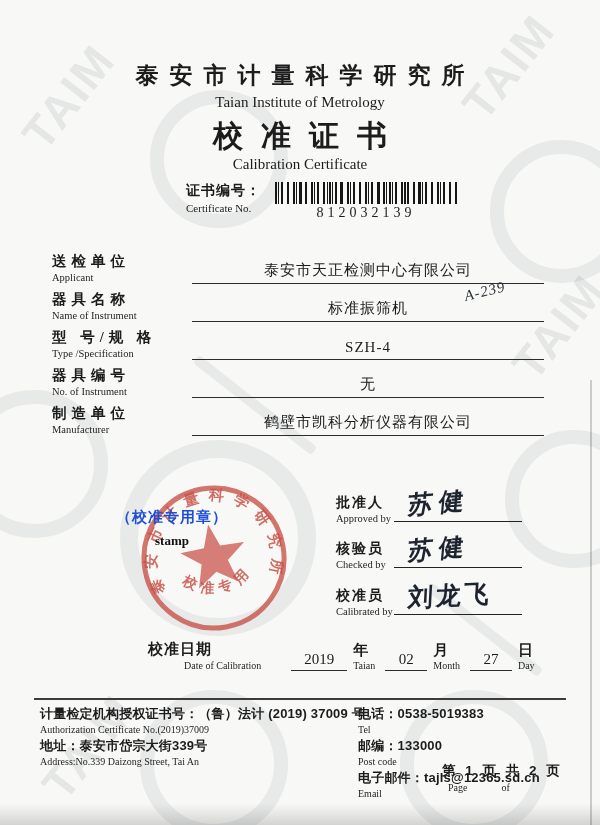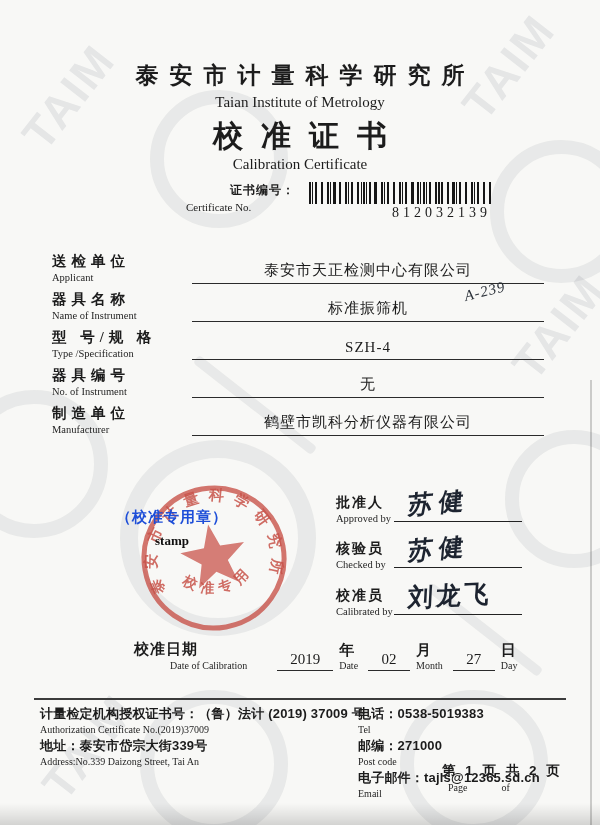--- a/index.html
+++ b/index.html
@@ -24,28 +24,28 @@
   .center{text-align:center;}
   .abs{position:absolute;z-index:2;}
 
   
   .org-cn{top:60px;left:0;right:0;font-size:23px;font-weight:bold;letter-spacing:11px;text-indent:11px;}
   .org-en{top:94px;left:0;right:0;font-size:15px;}
   .title-cn{top:116px;left:0;right:0;font-size:30px;font-weight:bold;letter-spacing:18px;text-indent:18px;}
   .title-en{top:156px;left:0;right:0;font-size:15px;}
 
   .certrow{top:182px;left:186px;display:flex;align-items:flex-start;}
-  .certlabel-cn{font-size:12px;font-weight:bold;letter-spacing:1px;margin-left:44px;}
+  .certlabel-cn{font-size:14px;font-weight:bold;letter-spacing:1px;}
   .certlabel-en{font-size:11px;color:#222;margin-top:2px;}
   .barcode-wrap{margin-left:14px;width:182px;}
   .barcode{height:22px;background:
      repeating-linear-gradient(90deg,#161616 0 2px,transparent 2px 6px),
      repeating-linear-gradient(90deg,transparent 0 3px,#161616 3px 4px,transparent 4px 9px),
      repeating-linear-gradient(90deg,#161616 0 1px,transparent 1px 13px);}
-  .barcode-num{font-size:14px;letter-spacing:4px;text-align:right;margin-top:1px;}
+  .barcode-num{font-size:14px;letter-spacing:4px;text-align:center;margin-top:1px;}
 
   
   .form{top:246px;left:52px;right:56px;}
   .frow{display:flex;align-items:flex-end;height:38px;}
   .flabel{width:140px;flex:0 0 140px;padding-bottom:1px;}
   .flabel-cn{font-size:14.5px;font-weight:bold;letter-spacing:5px;white-space:nowrap;}
   .flabel-en{font-size:10.5px;color:#1f1f1f;margin-top:1px;white-space:nowrap;}
   .fline{flex:1;position:relative;border-bottom:1.5px solid #2b2b2b;padding-bottom:3px;}
   .fvalue{display:block;text-align:center;font-size:15px;letter-spacing:1px;}
   .annotation{position:absolute;right:38px;top:-16px;font-size:15px;color:#2a3038;
@@ -60,21 +60,21 @@
   .stamp-overlay-en{font-size:13px;font-weight:bold;color:#111;margin-top:6px;}
   .sigrow{position:absolute;left:336px;width:190px;height:44px;}
   .sigrow .slabel{position:absolute;left:0;bottom:6px;}
   .slabel-cn{font-size:14px;font-weight:bold;letter-spacing:2px;}
   .slabel-en{font-size:10.5px;color:#1f1f1f;margin-top:1px;}
   .sigline{position:absolute;left:58px;right:4px;bottom:8px;border-bottom:1.5px solid #222;height:40px;}
   .signame{position:absolute;left:14px;bottom:2px;font-size:25px;font-weight:bold;color:#1d2430;
       transform:rotate(-5deg) skewX(-10deg);letter-spacing:6px;white-space:nowrap;}
 
   
-  .daterow{top:640px;left:134px;display:flex;align-items:flex-end;}
+  .daterow{top:640px;left:148px;display:flex;align-items:flex-end;}
   .dlabel-cn{font-size:15px;font-weight:bold;letter-spacing:1px;}
   .dlabel-en{font-size:10px;color:#1f1f1f;margin-top:1px;margin-left:36px;}
   .dval{border-bottom:1px solid #2b2b2b;text-align:center;font-size:15px;
       padding:0 2px 2px 2px;margin:0 6px;}
   .dval.year{min-width:52px;}
   .dval.mm{min-width:38px;text-align:center;}
   .dunit{margin-right:4px;text-align:left;}
   .dunit-cn{font-size:15px;font-weight:bold;}
   .dunit-en{font-size:10px;color:#1f1f1f;}
 
@@ -235,21 +235,21 @@
   </div>
 
   <div class="abs daterow">
     <div style="margin-right:24px;">
       <div class="cn dlabel-cn">校准日期</div>
       <div class="dlabel-en">Date of Calibration</div>
     </div>
     <div class="dval year">2019</div>
     <div class="dunit">
       <div class="cn dunit-cn">年</div>
-      <div class="dunit-en">Date</div>
+      <div class="dunit-en">Taian</div>
     </div>
     <div class="dval mm">02</div>
     <div class="dunit">
       <div class="cn dunit-cn">月</div>
       <div class="dunit-en">Month</div>
     </div>
     <div class="dval mm">27</div>
     <div class="dunit">
       <div class="cn dunit-cn">日</div>
       <div class="dunit-en">Day</div>
@@ -268,21 +268,21 @@
         <div class="fitem-cn">地址：泰安市岱宗大街339号</div>
         <div class="fitem-en">Address:No.339 Daizong Street, Tai An</div>
       </div>
     </div>
     <div class="fcol-right">
       <div class="fitem">
         <div class="fitem-cn">电话：0538-5019383</div>
         <div class="fitem-en">Tel</div>
       </div>
       <div class="fitem">
-        <div class="fitem-cn">邮编：271000</div>
+        <div class="fitem-cn">邮编：133000</div>
         <div class="fitem-en">Post code</div>
       </div>
       <div class="fitem">
         <div class="fitem-cn">电子邮件：tajls@12365.sd.cn</div>
         <div class="fitem-en">Email</div>
       </div>
     </div>
   </div>
 
   <div class="abs pagenum">

